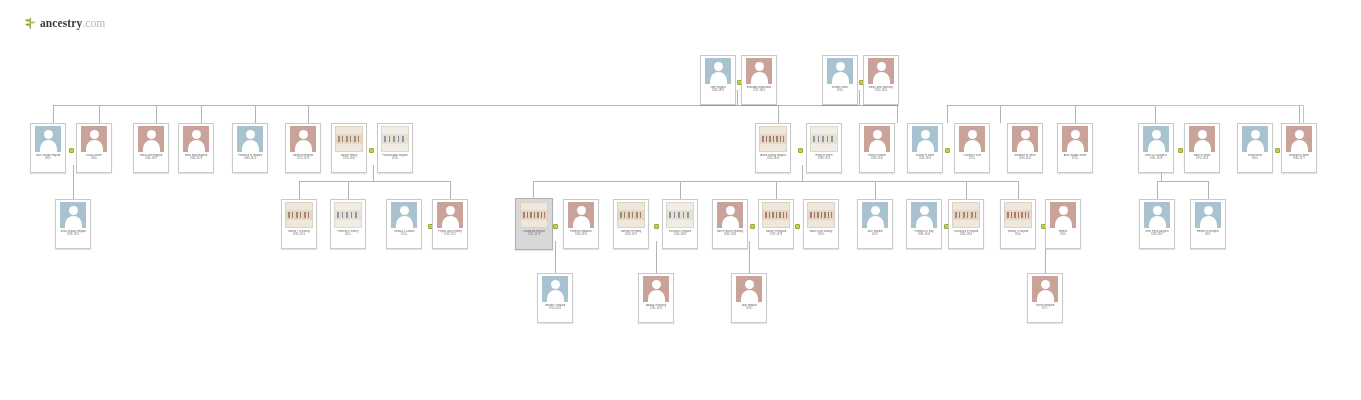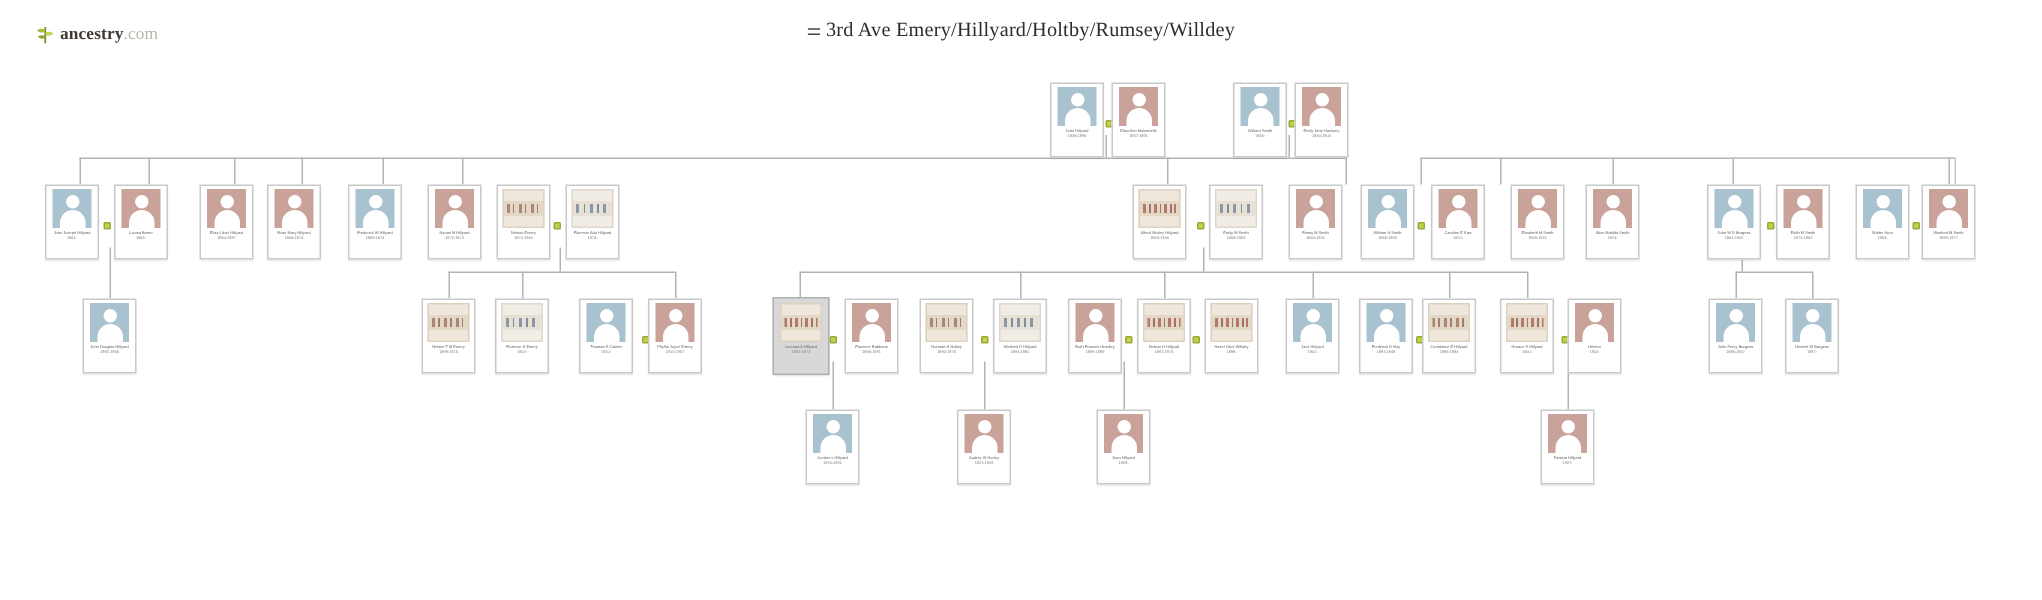--- a/index.html
+++ b/index.html
@@ -93,23 +93,20 @@
     <svg class="leafmark" viewBox="0 0 16 16">
       <path d="M7.6 1.2 C7.6 5 7.6 11 7.6 14.6" stroke="#7f8a2e" stroke-width="1.5" fill="none"></path>
       <path d="M7.4 3.4 C4.6 2.0 2.2 2.6 1.0 4.0 C2.6 5.9 5.3 6.2 7.4 5.1 Z" fill="#a9bb3b"></path>
       <path d="M7.8 6.0 C10.5 4.6 13.0 5.2 14.2 6.6 C12.6 8.5 9.9 8.8 7.8 7.7 Z" fill="#c2d254"></path>
       <path d="M7.4 8.6 C4.9 7.4 2.7 7.9 1.6 9.2 C3.0 10.9 5.5 11.2 7.4 10.2 Z" fill="#93a52f"></path>
     </svg>
     <span class="bword">ancestry</span>
       <span class="bdot">.com</span>
   </div>
 
-  <div id="tree-title">
-    <span class="ticon">⚌</span><span>3rd Ave Emery/Hillyard/Holtby/Rumsey/Willdey</span>
-  </div>
 
   <div class="ln v" style="left:737px;top:90px;height:15px;"></div>
 
   <div class="ln h" style="left:53px;top:105px;width:844px;"></div>
   <div class="ln v" style="left:53px;top:105px;height:18px;"></div>
   <div class="ln v" style="left:99px;top:105px;height:18px;"></div>
   <div class="ln v" style="left:156px;top:105px;height:18px;"></div>
   <div class="ln v" style="left:201px;top:105px;height:18px;"></div>
   <div class="ln v" style="left:255px;top:105px;height:18px;"></div>
   <div class="ln v" style="left:308px;top:105px;height:18px;"></div>

